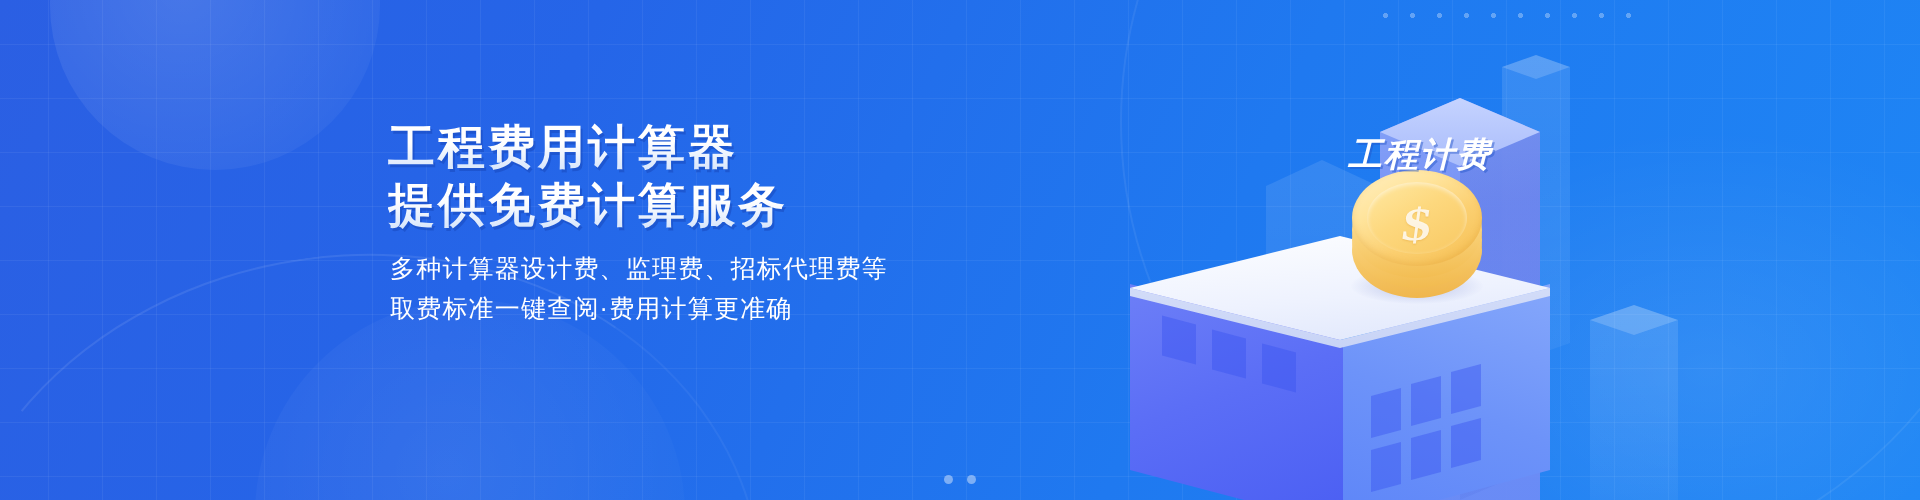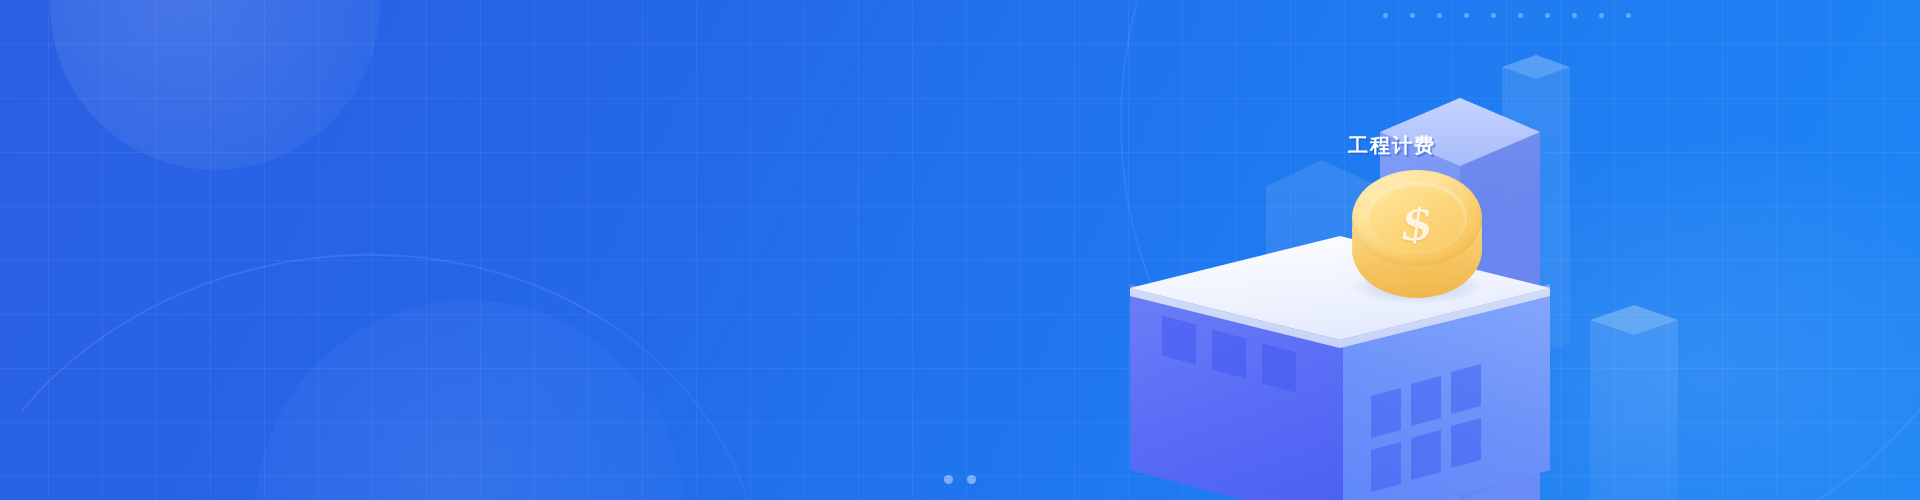--- a/index.html
+++ b/index.html
@@ -179,21 +179,21 @@
   .subline{
     position:absolute;left:2px;margin:0;
     font-size:25px;line-height:40px;letter-spacing:1.2px;
     color:#ffffff;font-weight:400;
   }
   .subline-1{top:248px;}
   .subline-2{top:288px;}
   
   .badge{
     position:absolute;left:1348px;top:132px;
-    font-size:20px;font-weight:bold;letter-spacing:2px;
+    font-size:34px;font-weight:bold;font-style:italic;letter-spacing:2px;
     color:#ffffff;
     text-shadow:2px 2px 0 rgba(33,84,200,.45);
     white-space:nowrap;
   }
   
   .dots{
     position:absolute;left:50%;transform:translateX(-50%);bottom:16px;
     display:flex;gap:14px;align-items:center;
   }
   .dot{width:9px;height:9px;border-radius:50%;background:rgba(255,255,255,.42);cursor:pointer;}
@@ -246,19 +246,25 @@
       <div class="coin-layer coin-l2"></div>
       <div class="coin-layer coin-l1"></div>
       <div class="coin-top"></div>
       <div class="coin-face"></div>
       <div class="coin-dollar">$</div>
     </div>
   </div>
 
   <div class="badge">工程计费</div>
 
+  <div class="copy">
+    <h1 class="headline headline-1">工程费用计算器</h1>
+    <h1 class="headline headline-2">提供免费计算服务</h1>
+    <p class="subline subline-1">多种计算器设计费、监理费、招标代理费等</p>
+    <p class="subline subline-2">取费标准一键查阅·费用计算更准确</p>
+  </div>
 
   <div class="dots">
     <span class="dot"></span>
     <span class="dot"></span>
   </div>
 
 </div>
 
 </body></html>

